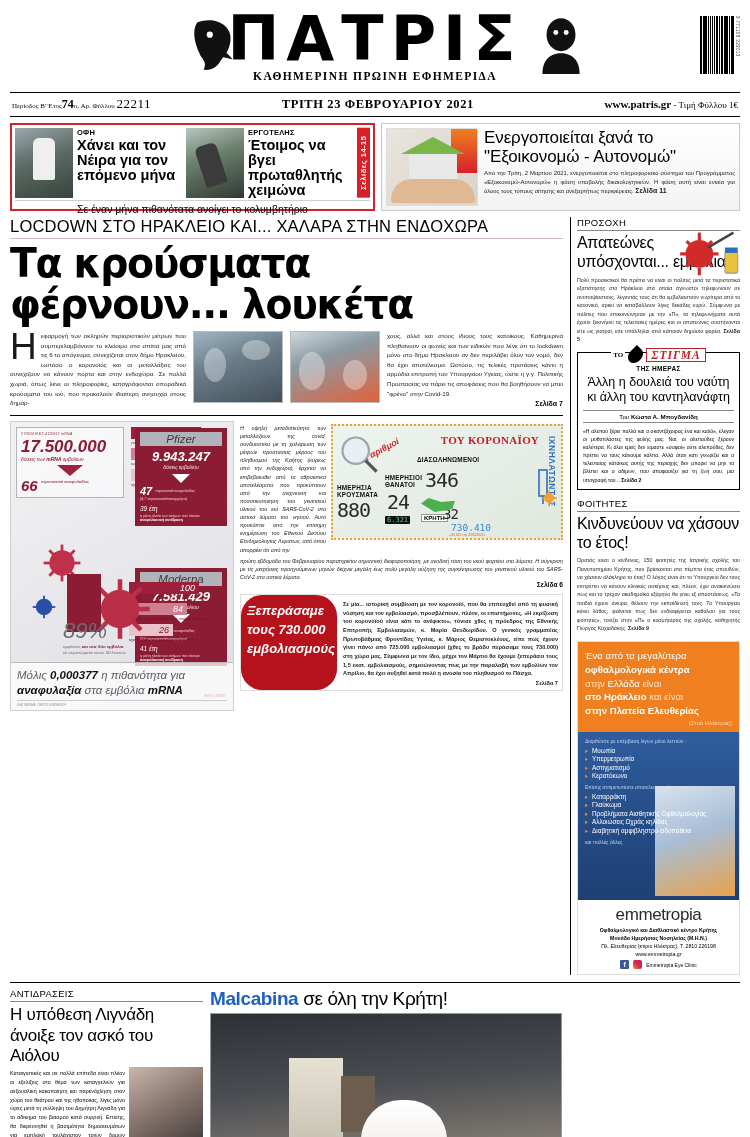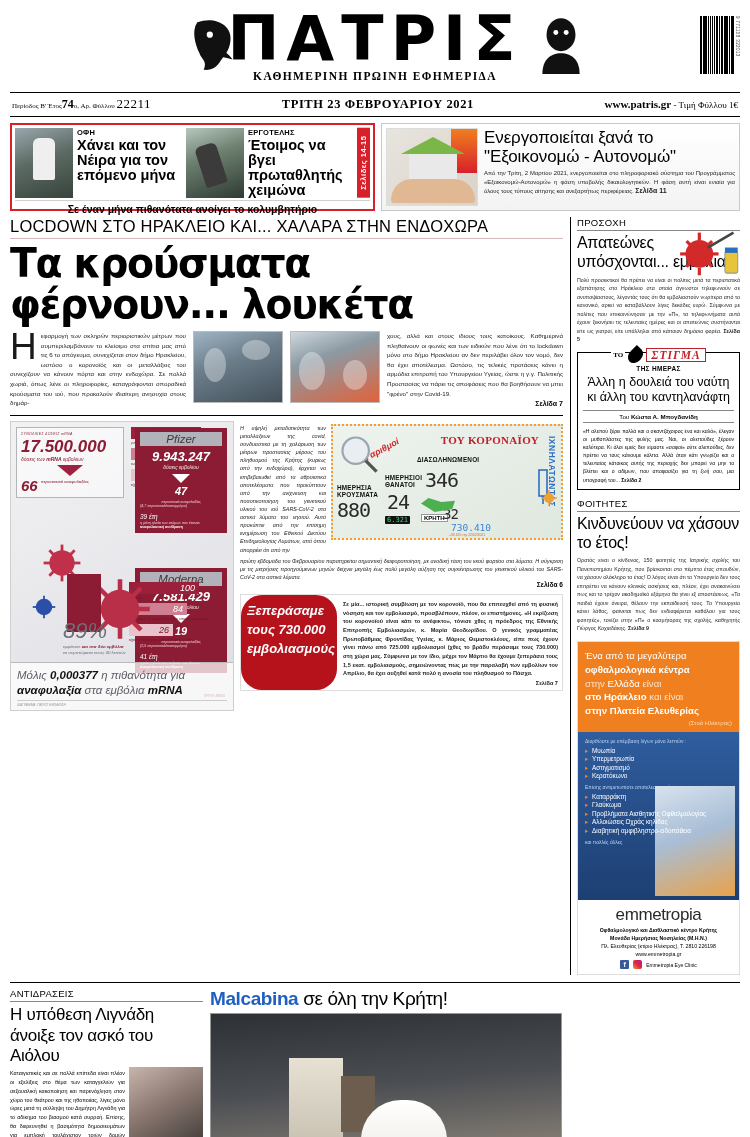--- a/index.html
+++ b/index.html
@@ -53,21 +53,21 @@
   .ps-col { display: flex; gap: 4px; flex: 1; }
   .ps-photo { width: 58px; background: #7b8a7e; position: relative; overflow: hidden; }
   .ps-photo.a { background: linear-gradient(160deg,#9aa7ae 0%,#5c6b63 45%,#37433c 100%); }
   .ps-photo.b { background: linear-gradient(160deg,#b7c7bf 0%,#6d8170 40%,#2e3a32 100%); }
   .ps-photo .fig { position: absolute; left: 18px; top: 10px; width: 22px; height: 42px;
     background: #efefef; border-radius: 6px 6px 2px 2px; }
   .ps-photo.b .fig { background: #3b3b3b; transform: rotate(-18deg); left: 14px; top: 16px; }
   .ps-txt { flex: 1; }
   .ps-kicker { font-size: 7.5px; font-weight: 700; letter-spacing: .2px; }
   .ps-head { font-size: 14.5px; font-weight: 700; line-height: 1.03; margin-top: 1px; }
-  .ps-bottom { border-top: 1px solid #d0d0d0; font-size: 10.5px; font-weight: 700;
+  .ps-bottom { border-top: 1px solid #d0d0d0; font-size: 10.5px; font-weight: 400;
     text-align: center; padding-top: 2px; margin-top: 2px; }
   .ps-side { width: 13px; background: #d8202a; color: #fff; writing-mode: vertical-rl;
     transform: rotate(180deg); text-align: center; font-size: 7.5px; font-weight: 700;
     display: flex; align-items: center; justify-content: center; letter-spacing: .5px;}
 
   .promo-ad { flex: 1; border: 1px solid #c9c9c9; background: linear-gradient(#fff,#f3f3f3);
     display: flex; padding: 4px; gap: 6px; }
   .pa-img { width: 92px; background: linear-gradient(135deg,#e8e5df 0%,#d9d3c8 100%);
     position: relative; overflow: hidden; border: 1px solid #ddd; }
   .pa-house { position: absolute; left: 22px; top: 22px; width: 48px; height: 30px; background: #e9e9e9; }
@@ -130,21 +130,21 @@
   .bar.b3 { background: #e9c2cb; width: 44px; color: #7a1228; }
   .bar-cap { font-size: 3.4px; color: #7a1228; line-height: 1.25; margin-bottom: 3px; }
   .brandcard { position: absolute; width: 92px; background: #8c1c33; color: #fff; padding: 4px 5px; }
   .brandcard.pfizer { right: 6px; top: 6px; }
   .brandcard.moderna { right: 6px; top: 146px; }
   .bc-name { background: #b2b2ba; color: #3a3a3a; font-size: 11.5px; text-align: center; padding: 1px 0; }
   .bc-num { font-size: 13px; font-weight: 700; text-align: center; margin-top: 3px; }
   .bc-doses { font-size: 5px; text-align: center; opacity: .9; }
   .bc-tri { width: 0; height: 0; margin: 4px auto 0 auto; border-left: 9px solid transparent;
     border-right: 9px solid transparent; border-top: 9px solid #fff; position: relative; }
-  .bc-row { display: flex; align-items: center; gap: 3px; margin-top: 2px; flex-direction: column; }
+  .bc-row { display: flex; align-items: center; gap: 3px; margin-top: 2px; }
   .bc-big { font-size: 11px; font-weight: 700; }
   .bc-small { font-size: 3.6px; line-height: 1.2; color: #f0c8d2; }
   .bc-years { font-size: 6.4px; margin-top: 4px; line-height: 1.3; }
   .ig-89 { position: absolute; left: 52px; bottom: 54px; }
   .ig-89 .n { font-size: 22px; color: #6d6d75; }
   .ig-89 .c { font-size: 4.4px; color: #6d6d75; line-height: 1.3; }
   .ig-89 .c b { color: #8c1c33; }
   .ig-blockbar { position: absolute; left: 56px; bottom: 78px; width: 34px; height: 58px; background: #8c1c33; }
   .ig-foot { position: absolute; left: 0; right: 0; bottom: 0; border-top: 1px solid #bbb;
     background: rgba(255,255,255,.75); padding: 5px 6px 3px 6px; }

